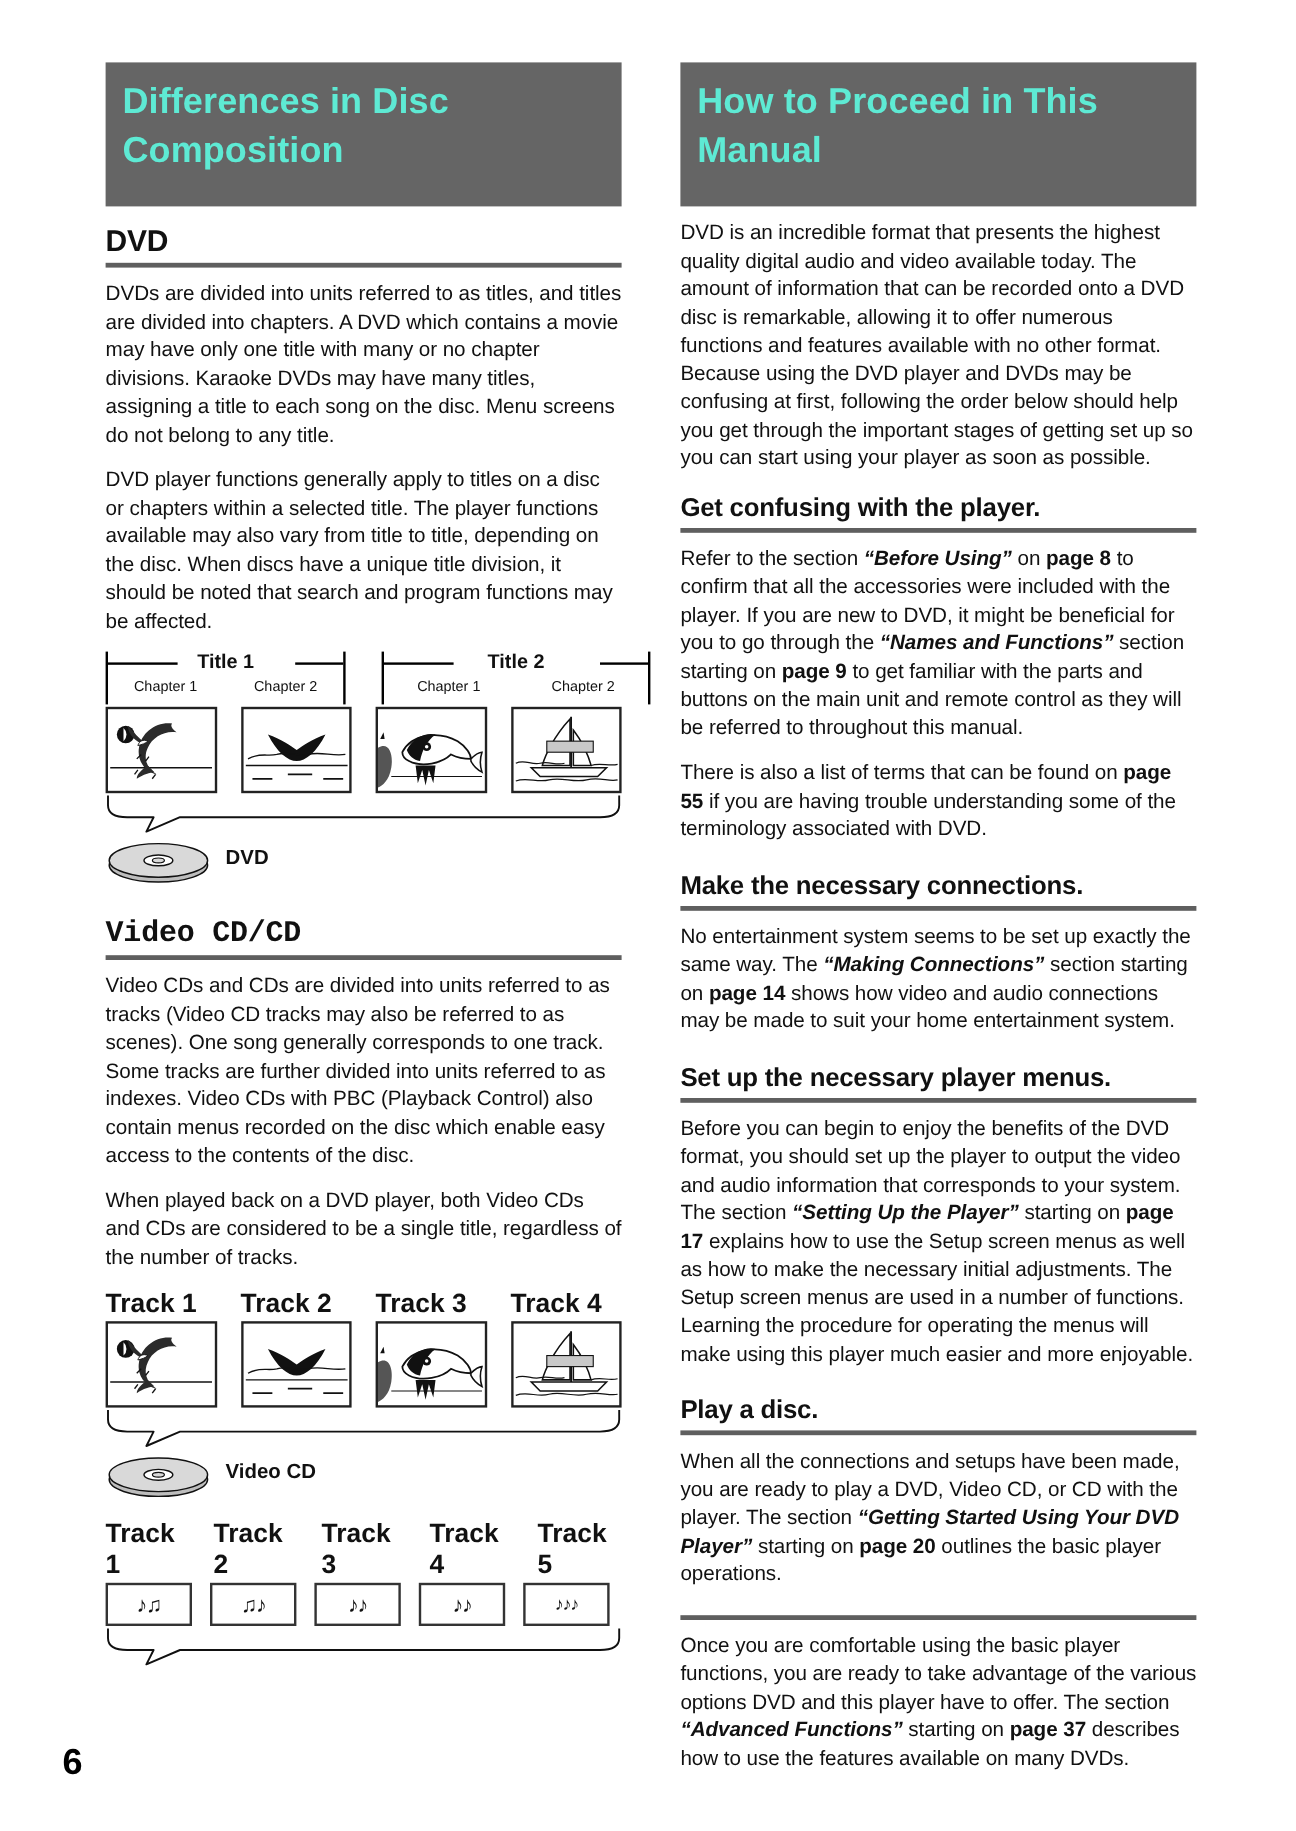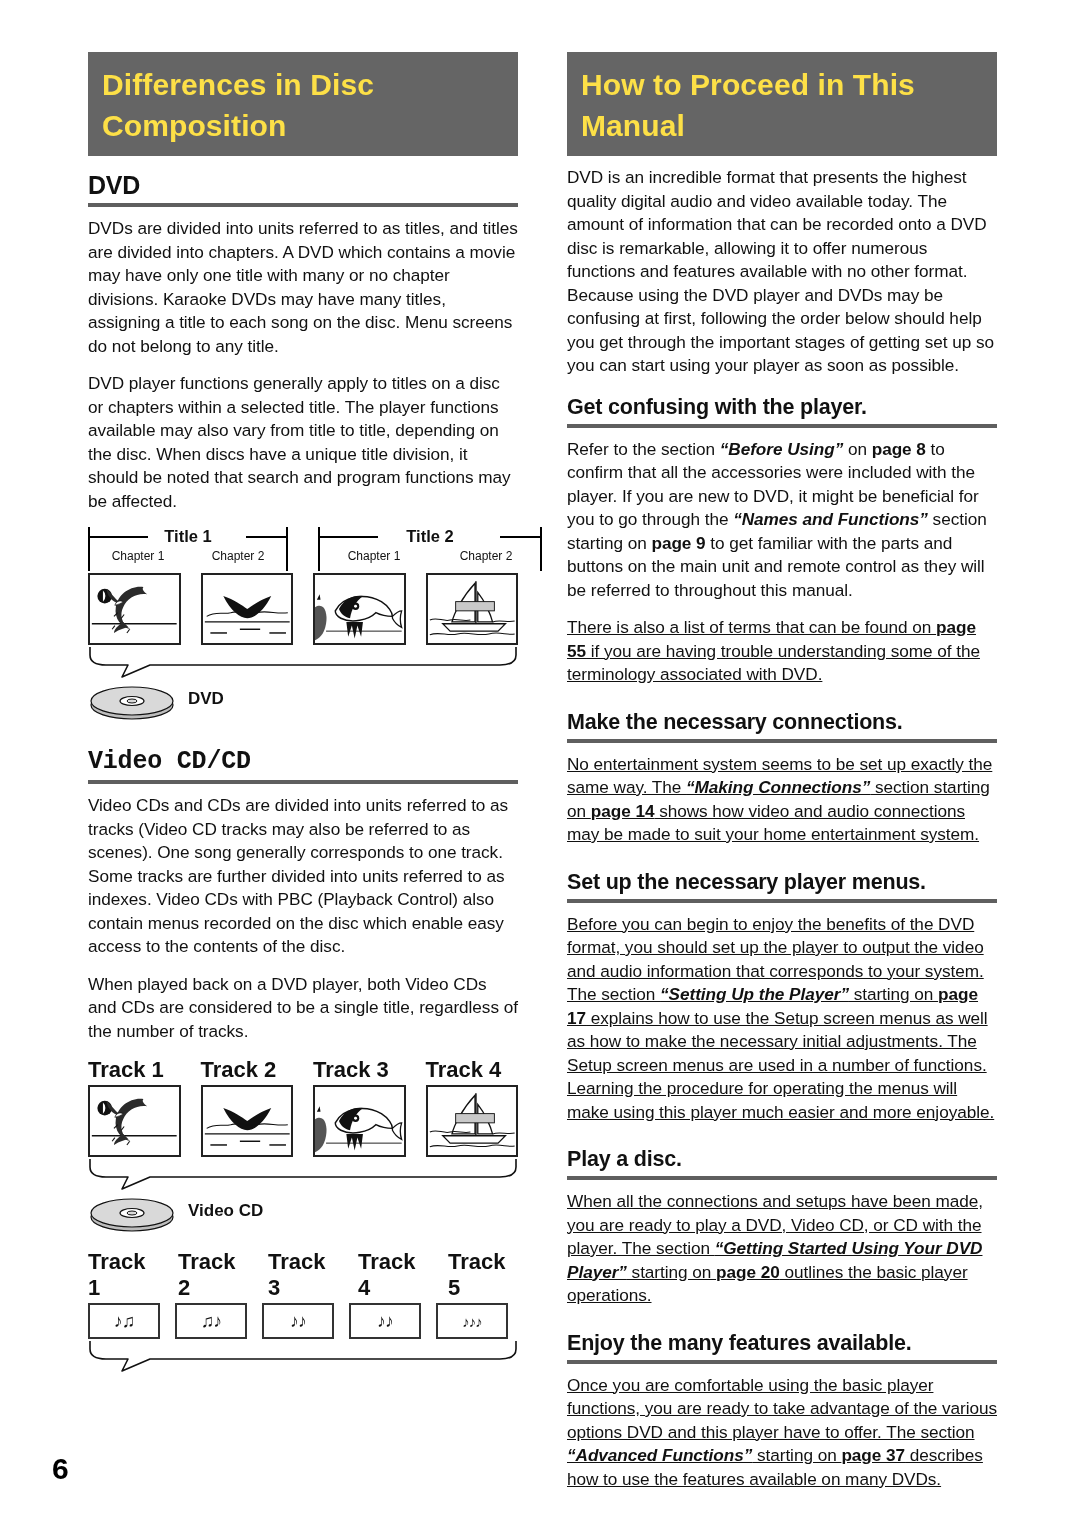--- a/index.html
+++ b/index.html
@@ -25,25 +25,25 @@
     position: absolute;
     top: 52px;
     width: 430px;
   }
   .col-left  { left: 88px; }
   .col-right { left: 567px; }
 
   
   .banner {
     background: #656565;
-    color: #fde047;
+    color: #5eead4;
     font-size: 30px;
     font-weight: bold;
     line-height: 41px;
-    padding: 12px 14px 10px 14px;
+    padding: 12px 14px 26px 14px;
     letter-spacing: 0.1px;
     box-sizing: border-box;
   }
   .banner .l2 { display:block; }
 
   
   .subhead {
     font-size: 25px;
     font-weight: bold;
     line-height: 30px;
@@ -62,21 +62,21 @@
   }
 
   
   p.body {
     font-size: 17.2px;
     line-height: 23.5px;
     margin: 0 0 14px 0;
     text-align: left;
     letter-spacing: -0.05px;
   }
-  p.body:last-child { margin-bottom: 0; text-decoration: underline; }
+  p.body:last-child { margin-bottom: 0; }
   .it { font-style: italic; font-weight: bold; }
   .bd { font-weight: bold; }
 
   
   .figure { position: relative; margin-top: 6px; }
 
   
   .titlerow {
     position: relative;
     height: 46px;
@@ -458,21 +458,20 @@
           <h3 class="subhead small" style="margin: 0px;">Set up the necessary player menus.</h3>
           <div class="rule"></div>
           <p class="body"><span>Before you can begin to enjoy the benefits of the DVD format, you should set up the player to output the video and audio information that corresponds to your system. The section </span><span class="it">“Setting Up the Player”</span><span> starting on </span><span class="bd">page 17</span><span> explains how to use the Setup screen menus as well as how to make the necessary initial adjustments. The Setup screen menus are used in a number of functions. Learning the procedure for operating the menus will make using this player much easier and more enjoyable.</span></p>
         </div>
         <div style="margin-top: 22px;">
           <h3 class="subhead small" style="margin: 0px;">Play a disc.</h3>
           <div class="rule"></div>
           <p class="body"><span>When all the connections and setups have been made, you are ready to play a DVD, Video CD, or CD with the player. The section </span><span class="it">“Getting Started Using Your DVD Player”</span><span> starting on </span><span class="bd">page 20</span><span> outlines the basic player operations.</span></p>
         </div>
         <div style="margin-top: 22px;">
-          <h3 class="subhead small" style="margin: 0px;">Enjoy the many features available.</h3>
           <div class="rule"></div>
           <p class="body"><span>Once you are comfortable using the basic player functions, you are ready to take advantage of the various options DVD and this player have to offer. The section </span><span class="it">“Advanced Functions”</span><span> starting on </span><span class="bd">page 37</span><span> describes how to use the features available on many DVDs.</span></p>
         </div>
       </div>
 
   </div>
 
   <div class="pagenum">6</div>
 
 </div>

